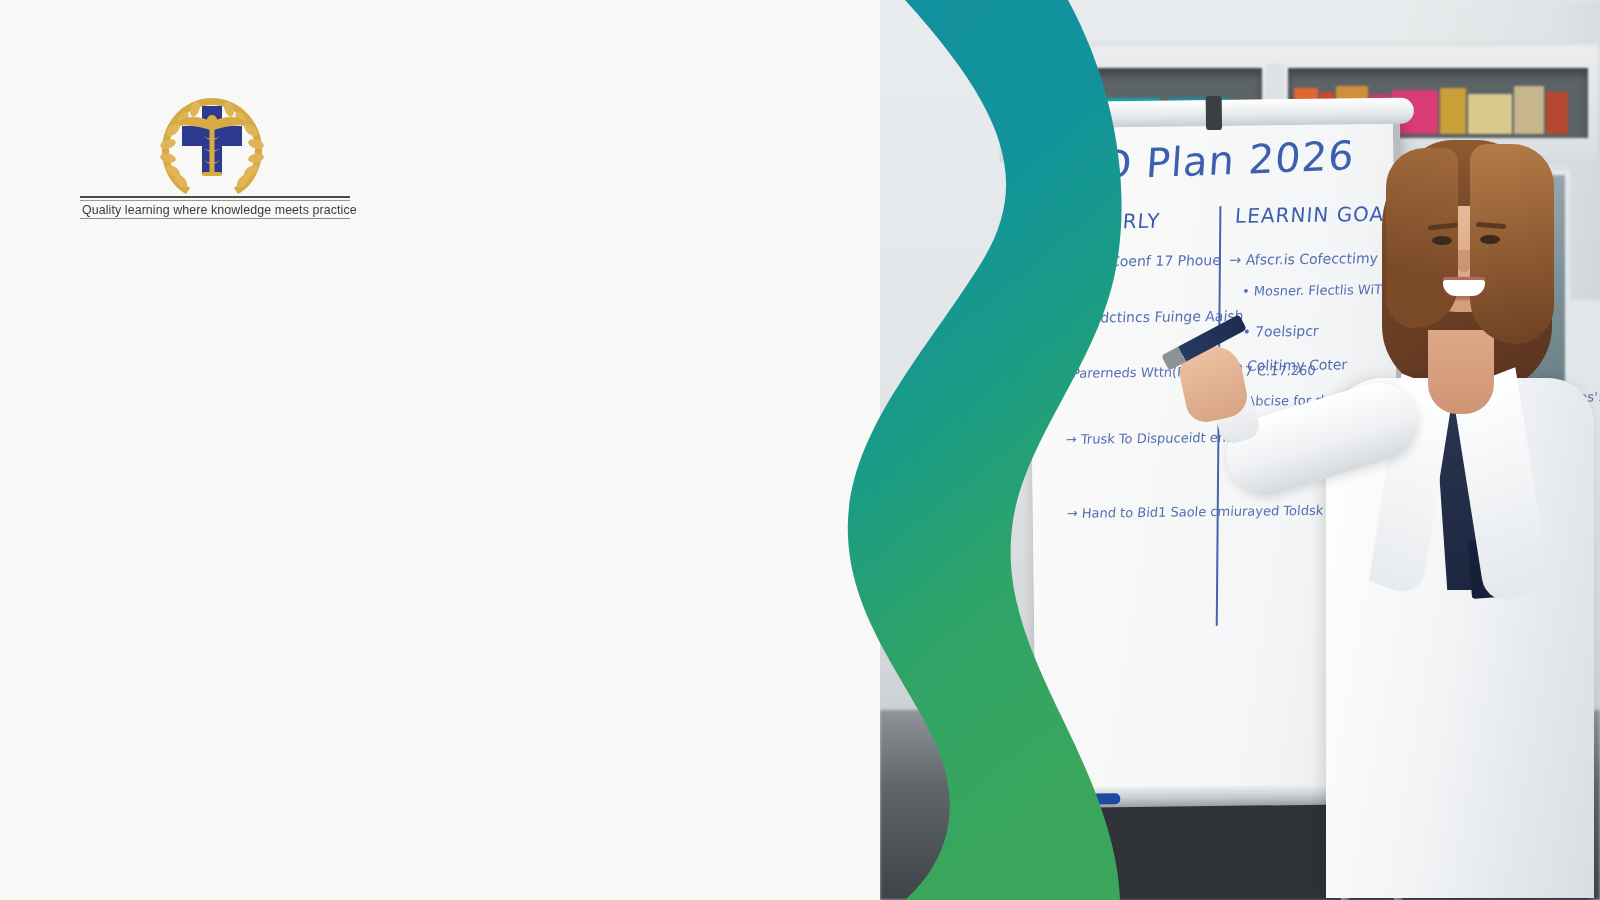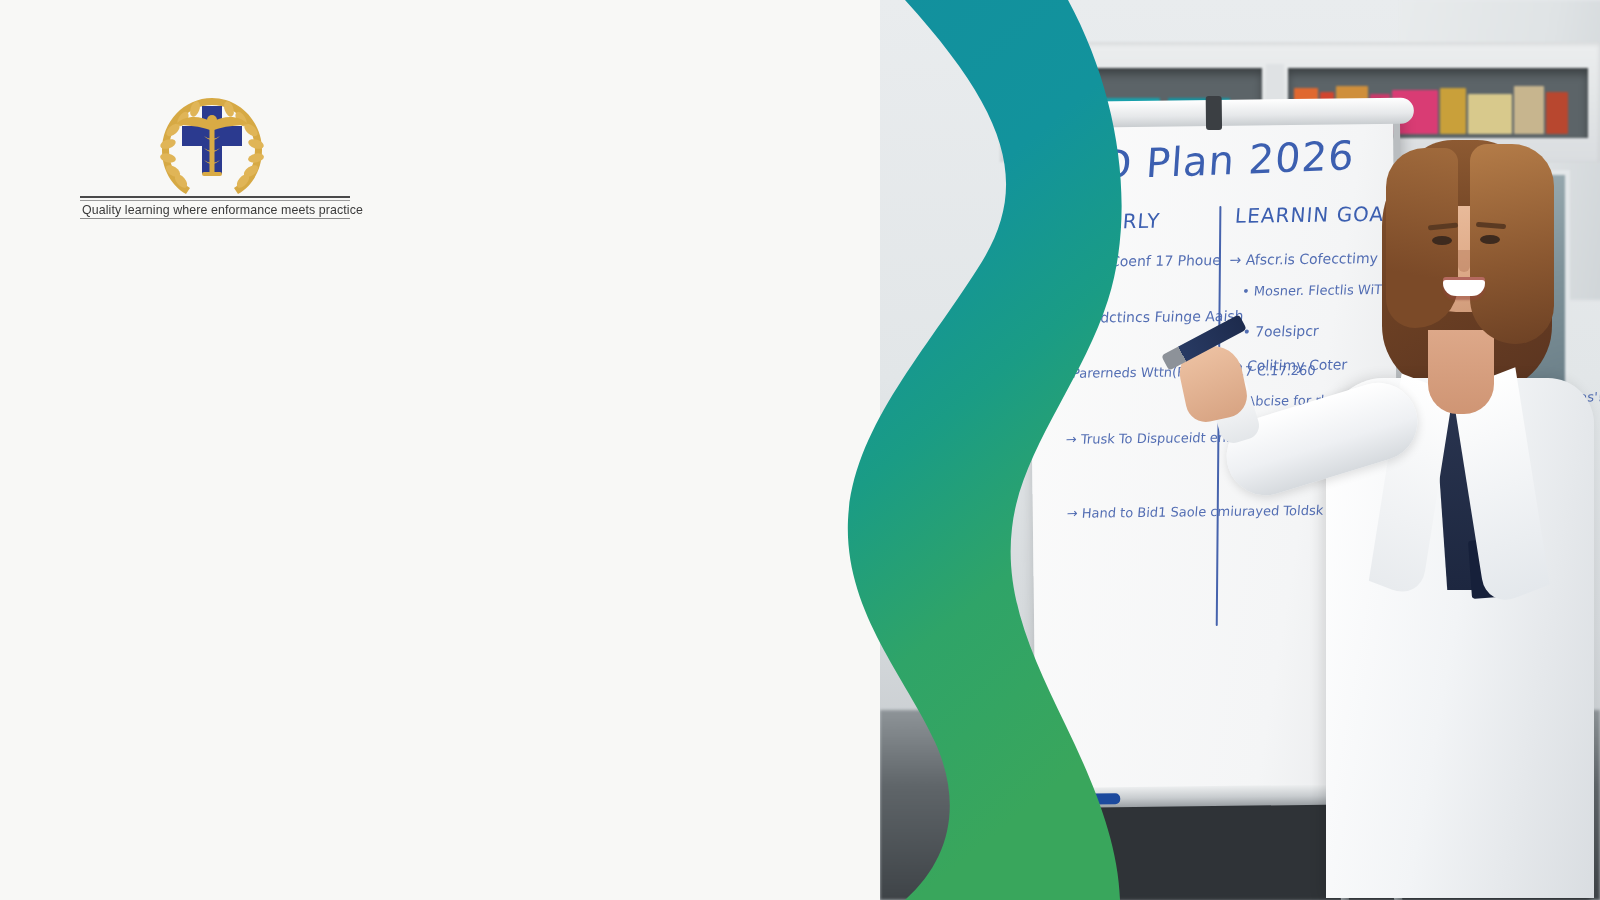--- a/index.html
+++ b/index.html
@@ -489,18 +489,18 @@
         <rect x="57.5" y="30" width="5" height="52" rx="2"></rect>
         <circle cx="60" cy="28" r="5"></circle>
         <path d="M52 44 q8 6 16 0 q-8 8 -16 0z"></path>
         <path d="M52 56 q8 6 16 0 q-8 8 -16 0z"></path>
         <path d="M52 68 q8 6 16 0 q-8 8 -16 0z"></path>
         <rect x="50" y="80" width="20" height="4" rx="2"></rect>
       </g>
     </svg>
 
     <div class="logo-word">
-      <div class="logo-tag">Quality learning where enformance meets practice</div>
+      <div class="logo-tag">Quality learning where knowledge meets practice</div>
     </div>
   </div>
 
 
 </div>
 
 </body></html>

